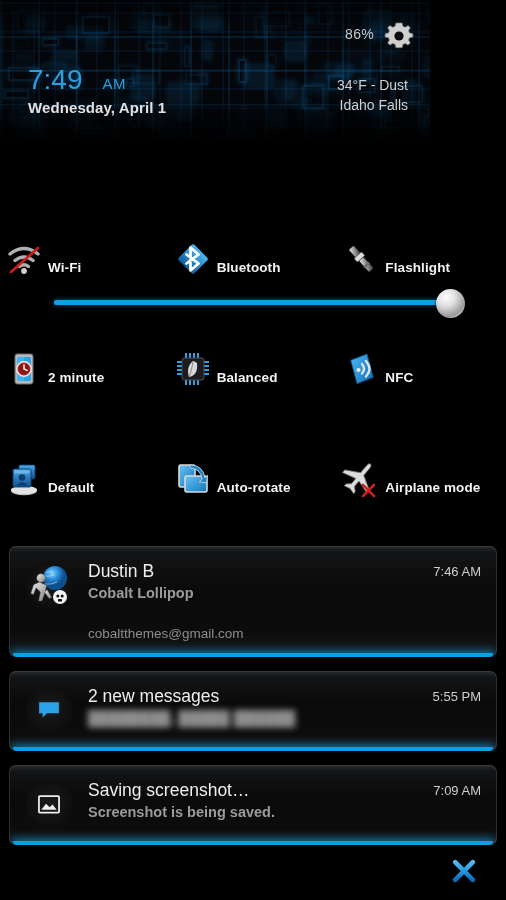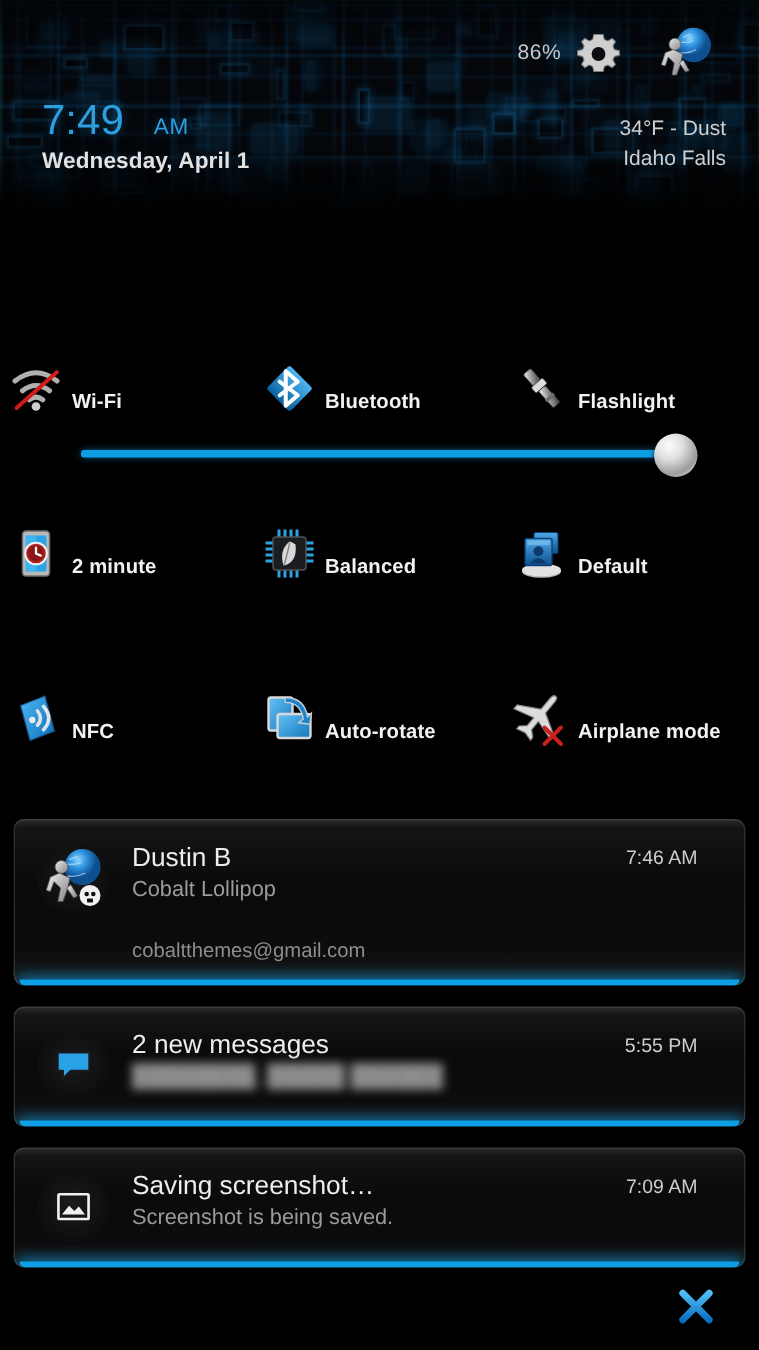--- a/index.html
+++ b/index.html
@@ -6,21 +6,21 @@
   html,body {
     width:506px; height:900px;
     background:#000;
     font-family:"Liberation Sans", sans-serif;
     overflow:hidden;
   }
   #screen { position:relative; width:506px; height:900px; background:#000; overflow:hidden; }
 
   
   #header {
-    position:relative; width:506px; height:140px;
+    position:relative; width:430px; height:140px;
     background:#14532d;
     overflow:hidden;
   }
   #header-texture {
     position:absolute; inset:0;
     background-color:#04060a;
     background-image:
       repeating-linear-gradient(0deg, rgba(20,120,190,0.17) 0 2px, transparent 2px 34px),
       repeating-linear-gradient(90deg, rgba(20,120,190,0.17) 0 2px, transparent 2px 38px),
       repeating-linear-gradient(0deg, rgba(16,100,170,0.10) 0 2px, transparent 2px 19px),
@@ -99,30 +99,30 @@
     position:relative; margin:0 9px 14px 9px; border-radius:7px;
     background:linear-gradient(to bottom, #2a2c2e 0px, #131415 6px, #0a0a0b 40%, #0c0c0d 78%, #171818 96%, #0a0a0a 100%);
     box-shadow:0 0 0 1px rgba(70,72,75,0.55) inset, 0 2px 5px rgba(0,0,0,0.9);
     overflow:hidden; cursor:pointer;
   }
   .notif::after {
     content:""; position:absolute; left:4px; right:4px; bottom:0; height:4px;
     background:#0d9ee6; border-radius:0 0 5px 5px;
     box-shadow:0 0 9px 2px rgba(13,158,230,0.75);
   }
-  .notif-row { display:flex; align-items:flex-start; padding:14px 32px 0 16px; }
+  .notif-row { display:flex; align-items:flex-start; padding:14px 16px 0 16px; }
   .notif-ico {
     width:48px; height:48px; border-radius:50%; flex:0 0 48px;
     background:radial-gradient(circle at 50% 45%, #1a1b1c 0%, #0d0d0e 70%, #070708 100%);
     display:flex; align-items:center; justify-content:center; position:relative;
     margin-right:15px; margin-top:2px;
   }
   .notif-body { flex:1; min-width:0; }
   .notif-title { font-size:17.5px; color:#ededed; font-weight:300; line-height:22px; }
-  .notif-sub { font-size:14.5px; color:#9b9b9b; line-height:20px; margin-top:1px; }
+  .notif-sub { font-size:14.5px; color:#9b9b9b; line-height:20px; margin-top:1px;font-weight:bold; }
   .notif-time { font-size:13px; color:#cdcdcd; margin-left:10px; white-space:nowrap; padding-top:4px; }
   .notif-extra { font-size:13.5px; color:#8d8d8d; padding:16px 16px 16px 79px; }
   .blurred { filter:blur(3.2px); color:#8d8d8d; }
 
   #close-btn {
     position:absolute; right:25px; bottom:12px; width:34px; height:34px; cursor:pointer;
     display:flex; align-items:center; justify-content:center;
   }
 </style>
 </head>
@@ -429,55 +429,55 @@
           <path d="M22 15 C21 21 19.5 26 18.5 29.5" stroke="#7d7d7d" stroke-width="0.9" fill="none"></path>
         </svg>
       </div>
       <div class="tile-label">Balanced</div>
     </div>
 
     <div class="tile">
       <div class="tile-ico">
         <svg viewBox="0 0 44 44" width="44" height="44">
           <defs>
+              <linearGradient id="nfcg" x1="0" y1="0" x2="1" y2="1">
+            <stop offset="0%" stop-color="#4cb7f5"></stop>
+                <stop offset="100%" stop-color="#0c6fba"></stop>
+          </linearGradient>
+            </defs>
+          <path d="M13 12 L30 8 L33 32 L16 36 z" fill="url(#nfcg)" stroke="#1a4f7e" stroke-width="0.8" transform="rotate(-8 22 22)"></path>
+          <circle cx="19.5" cy="23" r="2.1" fill="#e9e9e9"></circle>
+          <g fill="none" stroke="#e9e9e9" stroke-width="2.4" stroke-linecap="round">
+            <path d="M23 26.5 q4-4.5 0-9.5" opacity="0.95"></path>
+            <path d="M27 29.5 q7-7.5 0-15.5" opacity="0.95"></path>
+          </g>
+        </svg>
+      </div>
+      <div class="tile-label">NFC</div>
+    </div>
+
+    <div class="tile">
+      <div class="tile-ico">
+        <svg viewBox="0 0 44 44" width="44" height="44">
+          <defs>
               <linearGradient id="cg" x1="0" y1="0" x2="0" y2="1">
             <stop offset="0%" stop-color="#4fa9e8"></stop>
                 <stop offset="100%" stop-color="#0e4f8d"></stop>
           </linearGradient>
             </defs>
           <ellipse cx="22" cy="34" rx="13" ry="4.2" fill="#b9b9b9"></ellipse>
           <ellipse cx="22" cy="33" rx="13" ry="4.2" fill="#e2e2e2"></ellipse>
           <rect x="17" y="8" width="16" height="14" rx="1.3" fill="url(#cg)" stroke="#0b3f74" stroke-width="0.8"></rect>
           <rect x="11" y="12" width="18" height="18" rx="1.4" fill="url(#cg)" stroke="#0b3f74" stroke-width="0.9"></rect>
           <rect x="12.6" y="13.4" width="14.8" height="3" fill="#79c4f0" opacity="0.7"></rect>
           <circle cx="20" cy="20.5" r="3.3" fill="#0c3c6d"></circle>
           <path d="M14.6 28.6 q5.4-7 10.8 0z" fill="#0c3c6d"></path>
         </svg>
       </div>
       <div class="tile-label">Default</div>
-    </div>
-
-    <div class="tile">
-      <div class="tile-ico">
-        <svg viewBox="0 0 44 44" width="44" height="44">
-          <defs>
-              <linearGradient id="nfcg" x1="0" y1="0" x2="1" y2="1">
-            <stop offset="0%" stop-color="#4cb7f5"></stop>
-                <stop offset="100%" stop-color="#0c6fba"></stop>
-          </linearGradient>
-            </defs>
-          <path d="M13 12 L30 8 L33 32 L16 36 z" fill="url(#nfcg)" stroke="#1a4f7e" stroke-width="0.8" transform="rotate(-8 22 22)"></path>
-          <circle cx="19.5" cy="23" r="2.1" fill="#e9e9e9"></circle>
-          <g fill="none" stroke="#e9e9e9" stroke-width="2.4" stroke-linecap="round">
-            <path d="M23 26.5 q4-4.5 0-9.5" opacity="0.95"></path>
-            <path d="M27 29.5 q7-7.5 0-15.5" opacity="0.95"></path>
-          </g>
-        </svg>
-      </div>
-      <div class="tile-label">NFC</div>
     </div>
 
     <div class="tile">
       <div class="tile-ico">
         <svg viewBox="0 0 44 44" width="44" height="44">
           <defs>
               <linearGradient id="arg" x1="0" y1="0" x2="1" y2="1">
             <stop offset="0%" stop-color="#66c3f5"></stop>
                 <stop offset="100%" stop-color="#1376bd"></stop>
           </linearGradient>

